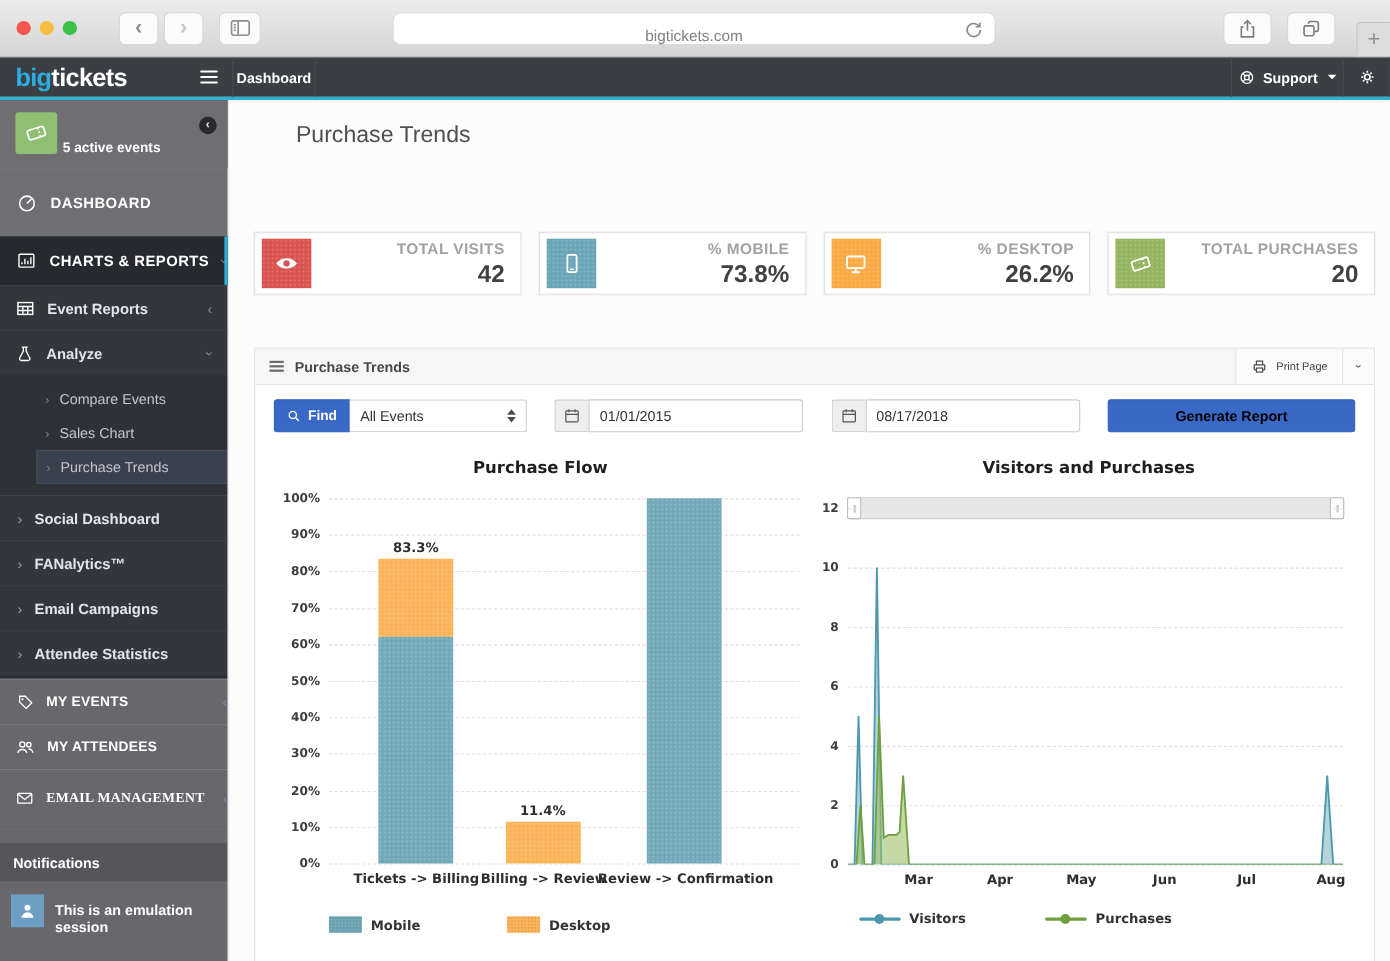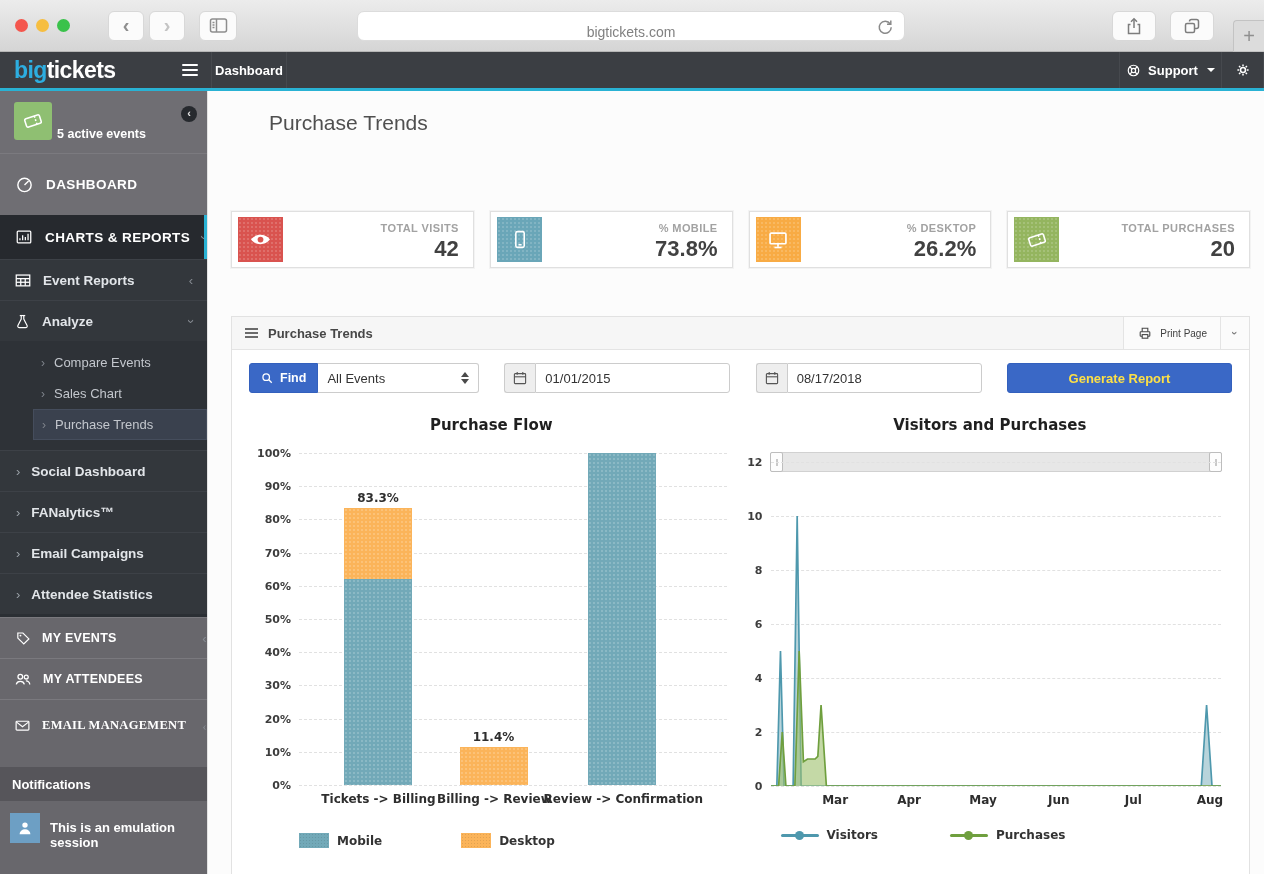--- a/index.html
+++ b/index.html
@@ -78,41 +78,41 @@
   .sb-notif .msg { font-size:13px; font-weight:600; padding-top:7px; }
 
   
   .main { flex:1; background:#fcfcfc; border-left:1px solid #e3e3e3; overflow:hidden; }
   .page-title { margin:20px 0 0 61px; font-size:21px; color:#4f4f4f; font-weight:normal; }
   .cards { display:flex; gap:16px; margin:76px 14px 0 23px; }
   .card { flex:1; height:57px; background:#fff; border:1px solid #e0e0e0; outline:1px solid #f3f3f3; display:flex; align-items:center; padding:0 14px 0 6px; }
   .card-icon { width:45px; height:45px; display:flex; align-items:center; justify-content:center; background-image:radial-gradient(rgba(255,255,255,0.16) 1px, transparent 1px); background-size:4px 4px; }
   .ci-red{background-color:#d9534f;} .ci-teal{background-color:#6aa6b8;} .ci-orange{background-color:#f8ab44;} .ci-green{background-color:#94b55f;}
   .card-text { margin-left:auto; text-align:right; }
-  .card-label { font-size:11px; color:#a2a2a2; font-weight:bold; letter-spacing:0.4px; }
+  .card-label { font-size:14px; color:#a2a2a2; font-weight:bold; letter-spacing:0.4px; }
   .card-value { font-size:22px; font-weight:bold; color:#414141; line-height:1.15; }
 
   .panel { margin:48px 14px 0 23px; background:#fff; border:1px solid #e2e2e2; height:559px; overflow:hidden; }
   .panel-head { height:33px; background:#f6f6f6; border-bottom:1px solid #e4e4e4; display:flex; align-items:center; gap:10px; padding-left:13px; font-size:13px; font-weight:bold; color:#474747; }
   .panel-burger span { display:block; width:13px; height:2px; background:#6b6b6b; margin:2px 0; }
   .head-buttons { margin-left:auto; display:flex; align-self:stretch; }
   .print-btn { border-left:1px solid #e4e4e4; background:#fbfbfb; padding:0 13px; display:flex; align-items:center; gap:7px; font-size:10px; font-weight:normal; color:#3e3e3e; }
   .caret-btn { border-left:1px solid #e4e4e4; background:#fbfbfb; width:29px; display:flex; align-items:center; justify-content:center; color:#7a7a7a; font-size:11px; }
 
   .filters { display:flex; align-items:center; justify-content:space-between; padding:13px 17px 12px; }
   .find-group { display:flex; width:230px; }
   .btn-find { background:var(--blue); border:1px solid #3360bd; border-radius:3px 0 0 3px; color:#fff; font-weight:bold; font-size:12.5px; height:30px; padding:0 11px; display:flex; align-items:center; gap:6px; }
   .select-box { flex:1; height:30px; border:1px solid #ccc; border-left:none; border-radius:0 3px 3px 0; background:#fff; display:flex; align-items:center; padding:0 9px; font-size:13px; color:#333; }
   .updown { margin-left:auto; display:flex; flex-direction:column; gap:2px; }
   .updown i { display:block; width:0; height:0; border-left:4px solid transparent; border-right:4px solid transparent; }
   .updown .u { border-bottom:5px solid #4a4a4a; } .updown .d { border-top:5px solid #4a4a4a; }
   .date-group { display:flex; width:226px; height:30px; }
   .cal-addon { width:31px; background:#eee; border:1px solid #ccc; border-right:none; border-radius:3px 0 0 3px; display:flex; align-items:center; justify-content:center; }
   .date-input { flex:1; border:1px solid #ccc; border-radius:0 3px 3px 0; font-size:13px; color:#333; padding-left:9px; font-family:"Liberation Sans",sans-serif; outline:none; }
-  .btn-generate { width:225px; height:30px; background:var(--blue); border:1px solid #3360bd; border-radius:3px; color:#fde047; font-weight:bold; font-size:13px; font-family:"Liberation Sans",sans-serif; }
+  .btn-generate { width:225px; height:30px; background:var(--blue); border:1px solid #3360bd; border-radius:3px; color:#000000; font-weight:bold; font-size:13px; font-family:"Liberation Sans",sans-serif; }
 
   
   .charts { display:flex; padding:0 10px; }
   .chart { width:50%; position:relative; font-family:"DejaVu Sans",sans-serif; }
   .chart-title { text-align:center; font-size:15px; font-weight:bold; color:#1f1f1f; margin:11px 0 19px; }
   .flow-wrap { display:flex; margin:0 2px 0 10px; }
   .flow-yaxis { width:47px; position:relative; height:332px; flex-shrink:0; }
   .ytick { position:absolute; right:8px; transform:translateY(-50%); font-size:11px; font-weight:bold; color:#3d3d3d; }
   .flow-plot { flex:1; position:relative; height:332px; margin-right:12px; }
   .gridline { position:absolute; left:0; right:0; border-top:1px dashed #e1e1e1; }

